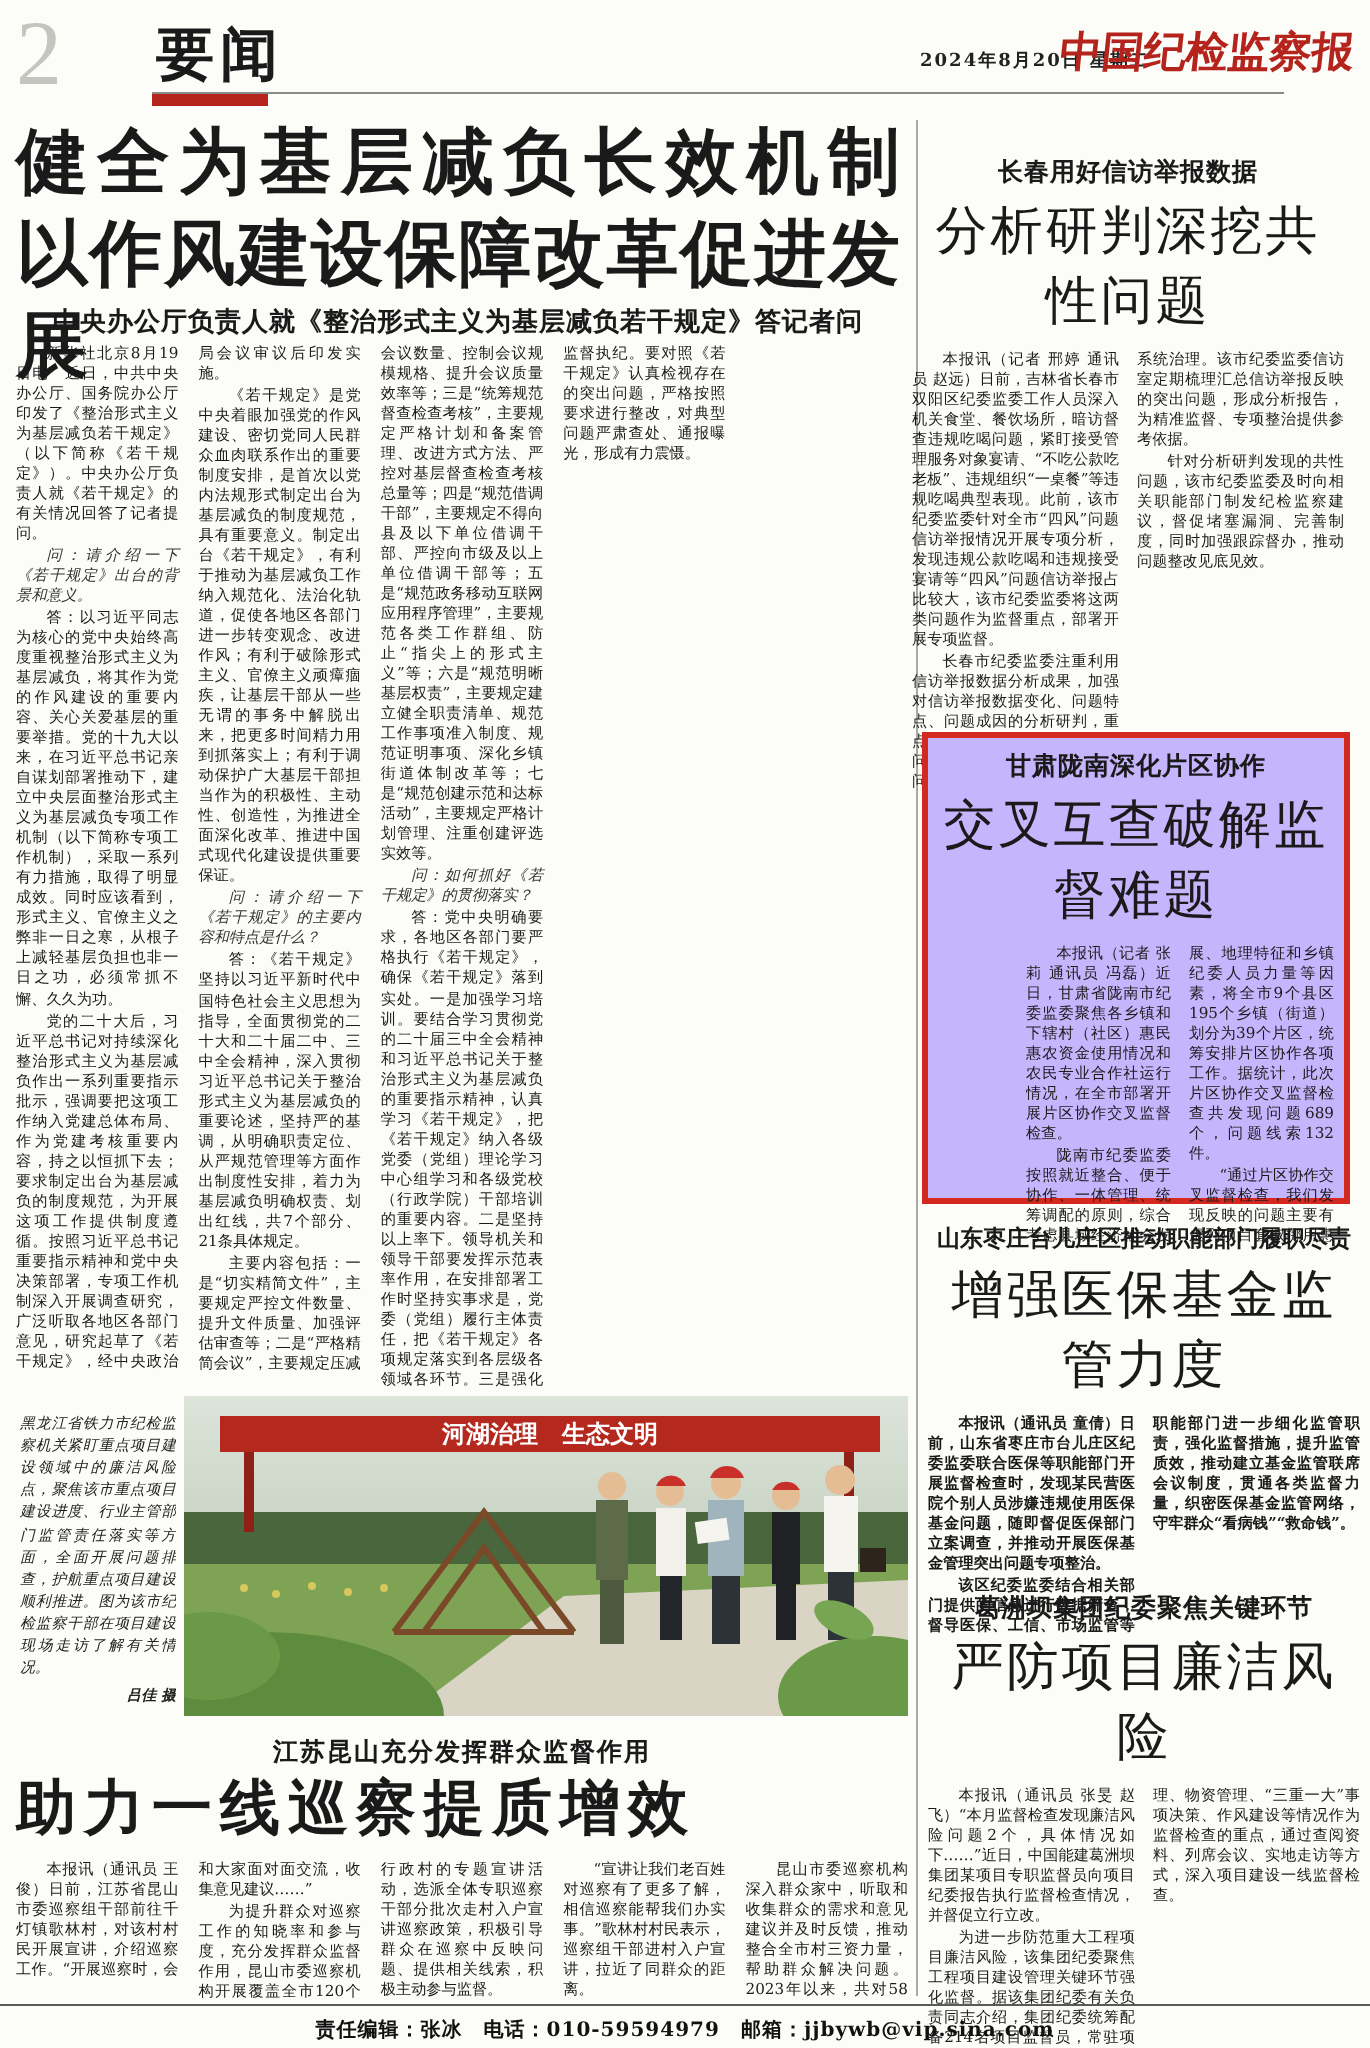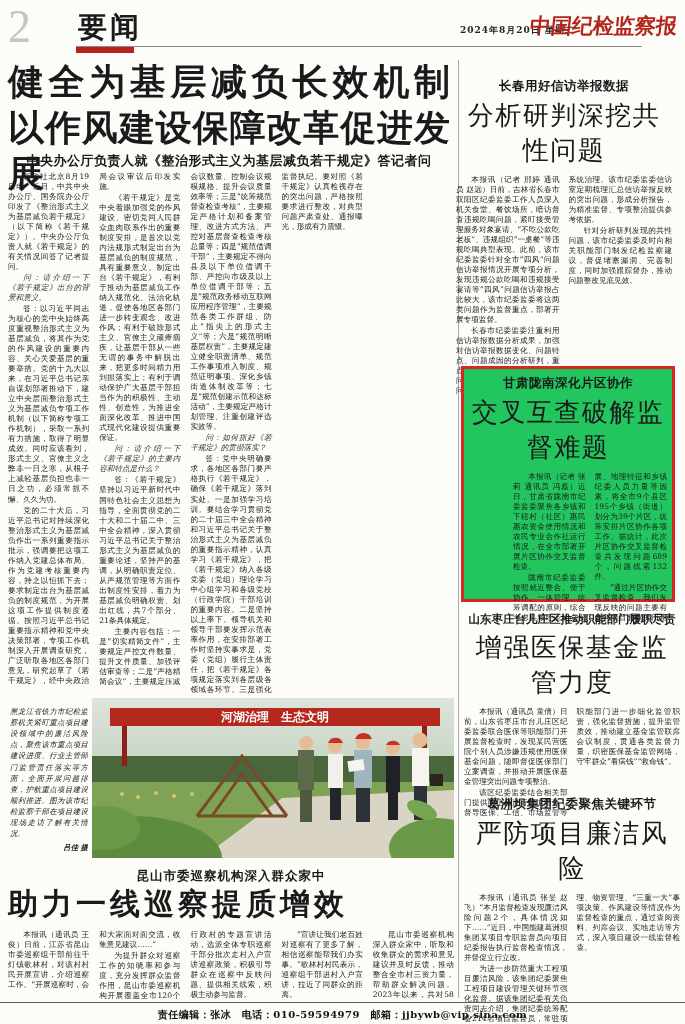--- a/index.html
+++ b/index.html
@@ -37,24 +37,24 @@
                column-count:5;column-gap:10px;column-fill:auto;}
   
   .v-rule{position:absolute;left:458px;top:60px;width:1px;height:938px;background:#a9a8a3;}
   .rail-kicker{text-align:center;font-size:12.5px;font-weight:700;letter-spacing:0.5px;}
   .rail-kicker.small{font-size:11.5px;letter-spacing:0;}
   .rail-headline{text-align:center;font-size:26px;font-weight:400;letter-spacing:1.5px;margin-top:3px;}
   .rail-body{overflow:hidden;column-count:2;column-gap:9px;column-fill:auto;margin-top:7px;}
   .art-a{position:absolute;left:456px;top:78px;width:216px;}
   .art-a .rail-body{height:222px;}
   .red-box{position:absolute;left:461px;top:366px;width:214px;height:236px;border:3px solid #d5281e;
-           background:#22c55e;padding:6px 5px 4px 5px;box-sizing:border-box;}
+           background:#c4b5fd;padding:6px 5px 4px 5px;box-sizing:border-box;}
   .red-box .rail-body{height:158px;margin-left:44px;}
   .art-c{position:absolute;left:464px;top:612px;width:216px;}
-  .art-c .rail-body{height:118px;}
+  .art-c .rail-body{height:118px;font-weight:bold;}
   .art-d{position:absolute;left:464px;top:796px;width:216px;}
   .art-d .rail-body{height:144px;}
   
   .footer-rule{position:absolute;left:0px;top:1002px;width:685px;height:1px;background:#5a5a56;}
   .footer-text{position:absolute;left:0;top:1008px;width:685px;text-align:center;font-size:10px;
                font-weight:700;letter-spacing:0.5px;color:#111;}
 </style>
 </head>
 <body>
 
@@ -150,21 +150,21 @@
           <circle cx="100" cy="96" r="2"></circle>
         </g>
 
       <ellipse cx="40" cy="160" rx="90" ry="42" fill="#5d8c3e"></ellipse>
       <ellipse cx="12" cy="130" rx="36" ry="22" fill="#6a9a47"></ellipse>
       <ellipse cx="345" cy="150" rx="48" ry="30" fill="#6a9a47"></ellipse>
       <ellipse cx="330" cy="112" rx="16" ry="8" fill="#77a653" transform="rotate(25 330 112)"></ellipse>
     </svg>
   </div>
 
-  <div class="bottom-kicker">昆山市委巡察机构深入群众家中</div>
+  <div class="bottom-kicker">江苏昆山充分发挥群众监督作用</div>
   <div class="bottom-headline">助力一线巡察提质增效</div>
   <div class="bottom-body">
       <p class="para a">本报讯（通讯员 王俊）日前，江苏省昆山市委巡察组干部前往千灯镇歌林村，对该村村民开展宣讲，介绍巡察工作。“开展巡察时，会和大家面对面交流，收集意见建议……”</p>
       <p class="para a">为提升群众对巡察工作的知晓率和参与度，充分发挥群众监督作用，昆山市委巡察机构开展覆盖全市120个行政村的专题宣讲活动，选派全体专职巡察干部分批次走村入户宣讲巡察政策，积极引导群众在巡察中反映问题、提供相关线索，积极主动参与监督。</p>
       <p class="para a">“宣讲让我们老百姓对巡察有了更多了解，相信巡察能帮我们办实事。”歌林村村民表示，巡察组干部进村入户宣讲，拉近了同群众的距离。</p>
       <p class="para a">昆山市委巡察机构深入群众家中，听取和收集群众的需求和意见建议并及时反馈，推动整合全市村三资力量，帮助群众解决问题。2023年以来，共对58个行政村开展巡察，走访群众2129户，召开群众座谈会……</p>
     </div>
 
   <div class="v-rule"></div>
 

